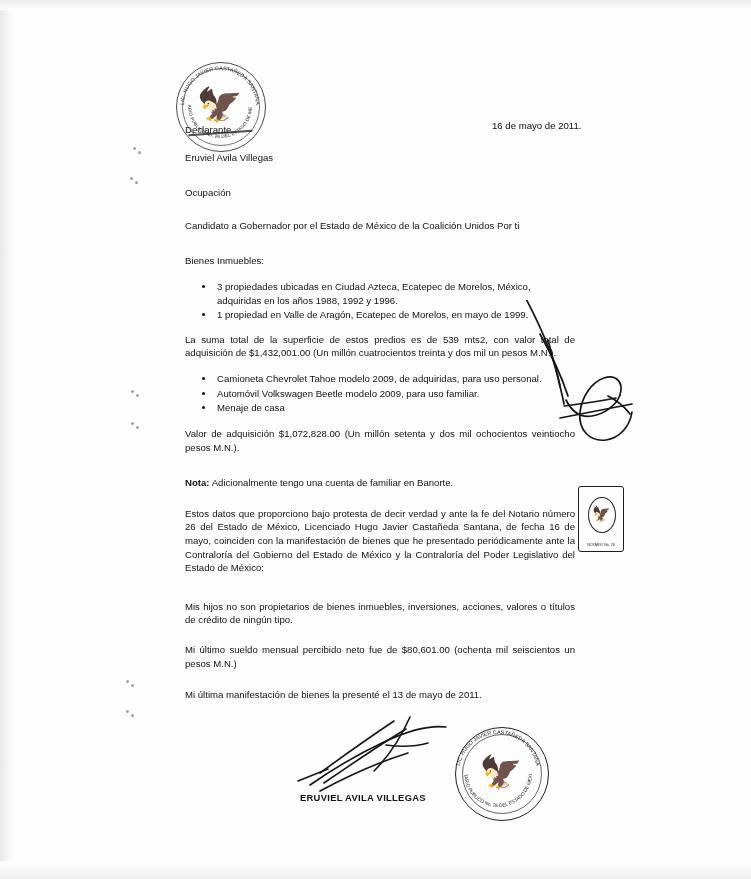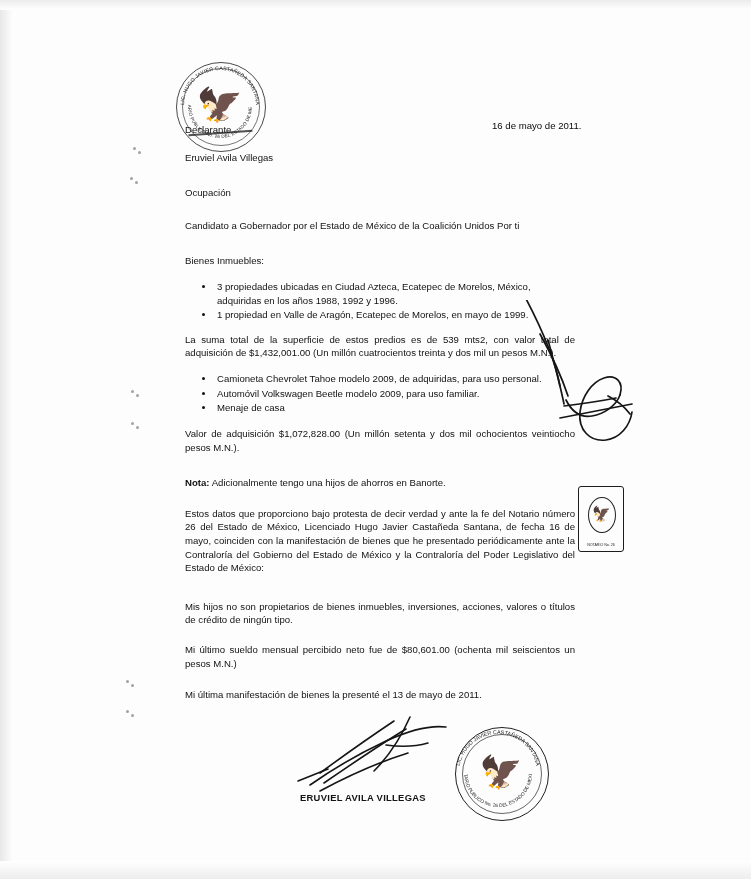--- a/index.html
+++ b/index.html
@@ -295,21 +295,21 @@
     </ul>
     <div class="para" style="margin-top:11px;">La suma total de la superficie de estos predios es de 539 mts2, con valor total de adquisición de $1,432,001.00 (Un millón cuatrocientos treinta y dos mil un pesos M.N.).</div>
 
     <ul class="bullets" style="margin-top:12px;">
       <li>Camioneta Chevrolet Tahoe modelo 2009, de adquiridas, para uso personal.</li>
       <li>Automóvil Volkswagen Beetle modelo 2009, para uso familiar.</li>
       <li>Menaje de casa</li>
     </ul>
     <div class="para" style="margin-top:12px;">Valor de adquisición $1,072,828.00 (Un millón setenta y dos mil ochocientos veintiocho pesos M.N.).</div>
 
-    <div class="para" style="margin-top:22px;"><span style="font-weight:bold;">Nota:</span><span> Adicionalmente tengo una hijos de ahorros en Banorte.</span></div>
+    <div class="para" style="margin-top:22px;"><span style="font-weight:bold;">Nota:</span><span> Adicionalmente tengo una cuenta de familiar en Banorte.</span></div>
 
     <div class="para" style="margin-top:17px;">Estos datos que proporciono bajo protesta de decir verdad y ante la fe del Notario número 26 del Estado de México, Licenciado Hugo Javier Castañeda Santana, de fecha 16 de mayo, coinciden con la manifestación de bienes que he presentado periódicamente ante la Contraloría del Gobierno del Estado de México y la Contraloría del Poder Legislativo del Estado de México:</div>
     <div class="para" style="margin-top:25px;">Mis hijos no son propietarios de bienes inmuebles, inversiones, acciones, valores o títulos de crédito de ningún tipo.</div>
     <div class="para" style="margin-top:16px;">Mi último sueldo mensual percibido neto fue de $80,601.00 (ochenta mil seiscientos un pesos M.N.)</div>
     <div class="para" style="margin-top:18px;">Mi última manifestación de bienes la presenté el 13 de mayo de 2011.</div>
   </div>
 
   <div class="sig-big">
     <svg width="140" height="180" viewBox="0 0 140 180">
       <g fill="none" stroke="#151515" stroke-width="1.7" stroke-linecap="round">

